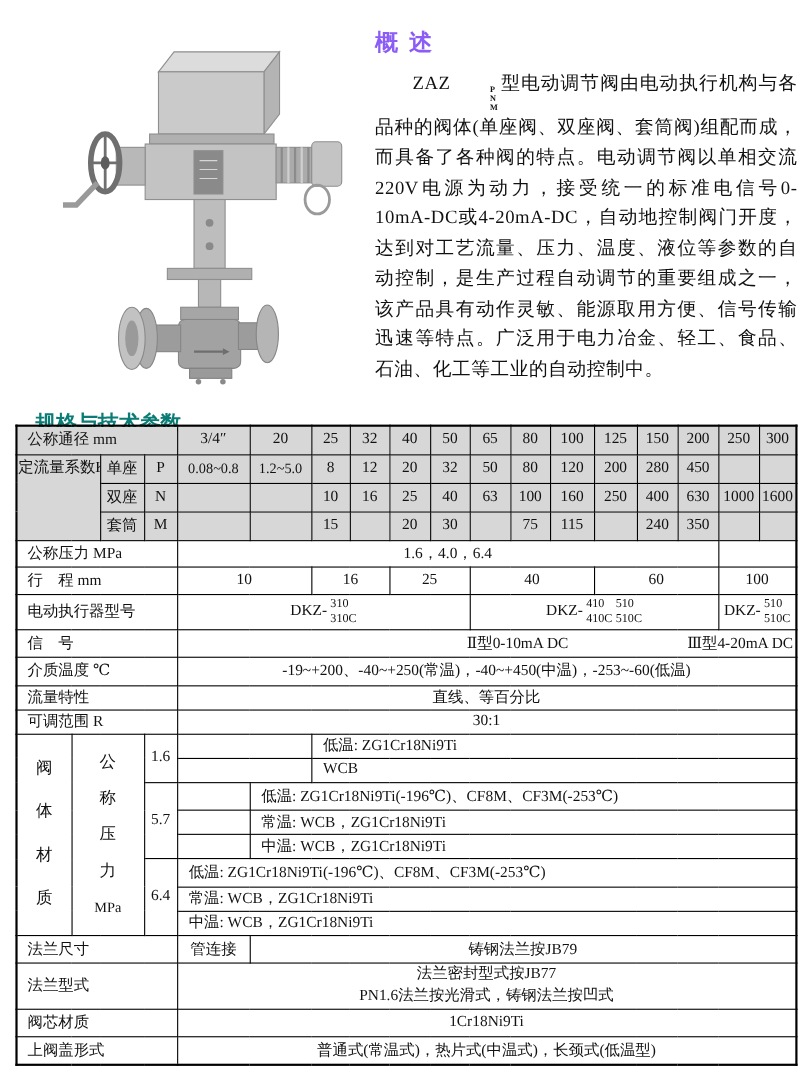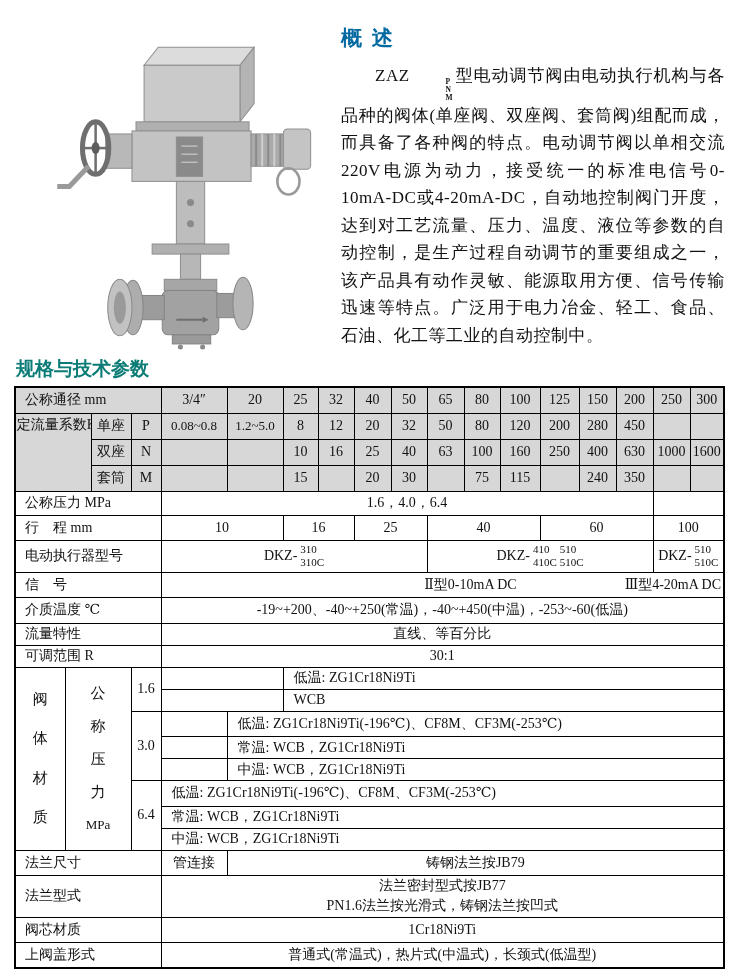--- a/index.html
+++ b/index.html
@@ -6,35 +6,35 @@
   body{
     width:738px;height:976px;position:relative;background:#ffffff;
     font-family:"Liberation Serif","DejaVu Serif",serif;color:#111;
     overflow:hidden;
   }
   
   .photo{position:absolute;left:55px;top:33px;width:268px;height:318px;}
   
   .overview{position:absolute;left:341px;top:24px;width:384px;}
   .overview-heading{
-    margin:0;color:#0369a1;font-family:"Liberation Sans","DejaVu Sans",sans-serif;
+    margin:0;color:#8b5cf6;font-family:"Liberation Sans","DejaVu Sans",sans-serif;
     font-size:21px;font-weight:bold;letter-spacing:2px;
   }
   .overview-body{
     margin:10px 0 12px 0;font-size:17px;line-height:27.5px;text-align:justify;
     text-indent:2em;letter-spacing:0.5px;
   }
   .pnm{
     display:inline-flex;flex-direction:column;vertical-align:-3px;
     font-size:7.5px;line-height:1.05;margin:0 2px;font-weight:bold;
   }
   .pnm span{display:block;}
   
   .specs-heading{
-    position:absolute;left:16px;top:356px;margin:0;color:#0b7b76;
+    position:absolute;left:16px;top:356px;margin:16px;color:#0b7b76;
     font-family:"Liberation Sans","DejaVu Sans",sans-serif;font-size:19px;font-weight:bold;
   }
   
   table.specs{
     position:absolute;left:14px;top:386px;width:710px;table-layout:fixed;
     border-collapse:collapse;border:2px solid #000;
   }
   .specs td{
     border:1px solid #000;text-align:center;vertical-align:middle;
     font-size:14px;padding:0 2px;overflow:hidden;white-space:nowrap;
@@ -304,21 +304,21 @@
     </td>
     <td rowspan="2">1.6</td>
     <td colspan="2"></td>
     <td class="txt" colspan="12">低温: ZG1Cr18Ni9Ti</td>
   </tr>
   <tr class="rh22">
     <td colspan="2"></td>
     <td class="txt" colspan="12">WCB</td>
   </tr>
   <tr class="rh22">
-    <td rowspan="3">3.0</td>
+    <td rowspan="3">5.7</td>
     <td></td>
     <td class="txt" colspan="13">低温: ZG1Cr18Ni9Ti(-196℃)、CF8M、CF3M(-253℃)</td>
   </tr>
   <tr class="rh22">
     <td></td>
     <td class="txt" colspan="13">常温: WCB，ZG1Cr18Ni9Ti</td>
   </tr>
   <tr class="rh22">
     <td></td>
     <td class="txt" colspan="13">中温: WCB，ZG1Cr18Ni9Ti</td>

